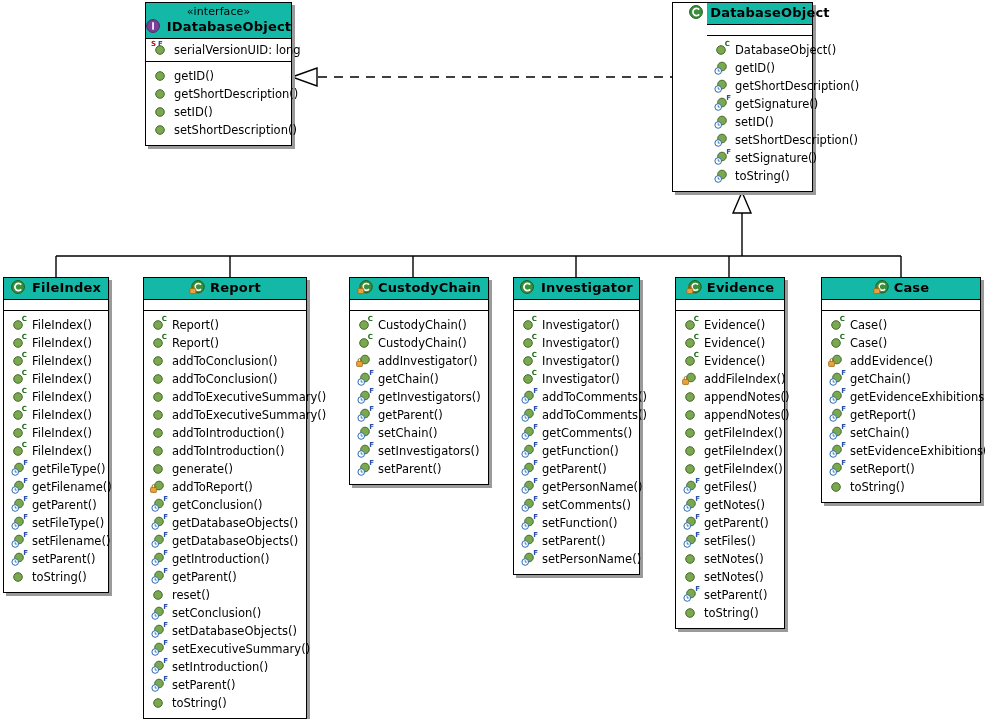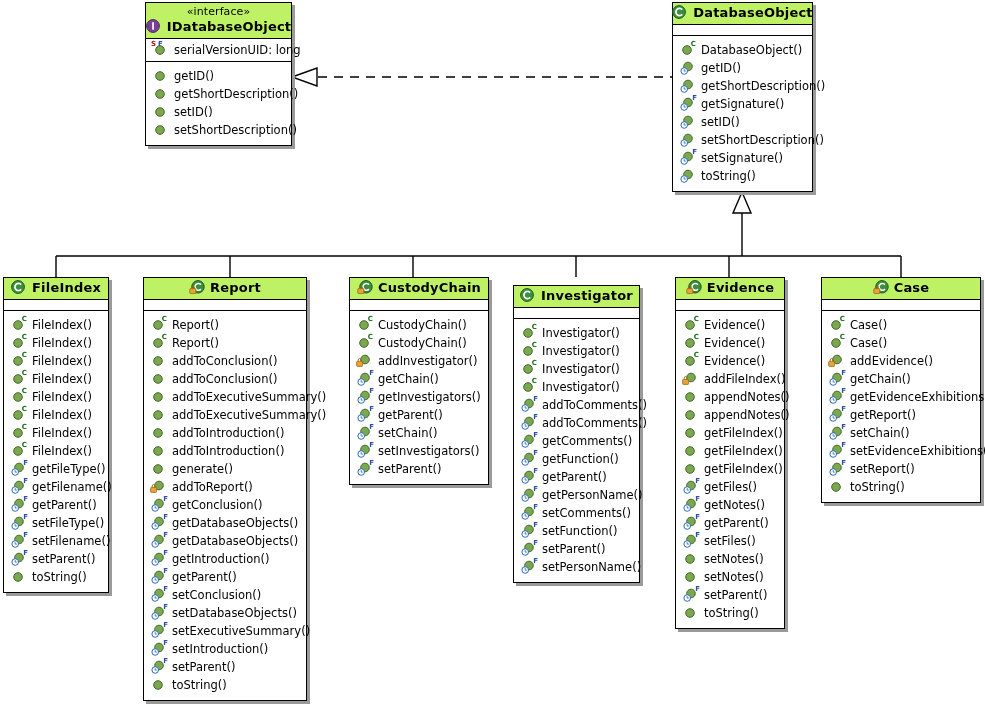--- a/index.html
+++ b/index.html
@@ -37,21 +37,21 @@
     background: #ffffff;
     border: 1px solid #000000;
     box-shadow: 3px 3px 0 0 #9a9a9a;
     box-sizing: border-box;
   }
 
   .uml-header {
     border-bottom: 1px solid #000000;
     padding: 2px 6px 3px 6px;
     text-align: center;
-    background: #bef264;
+    background: #14b8a6;
   }
 
   .stereotype {
     font-size: 11px;
     color: #000000;
     line-height: 14px;
     letter-spacing: 0.1px;
   }
 
   .uml-title-row {
@@ -199,21 +199,21 @@
           <span class="icon">
             <svg width="16" height="16" viewBox="0 0 16 16">
               <circle cx="8" cy="8" r="4.3" fill="#7aa84f" stroke="#44682a" stroke-width="1"></circle>
             </svg>
           </span>
           <span class="member-label">setShortDescription()</span>
         </div>
       </div>
   </div>
 
-  <div class="uml-box" style="left:672px; top:2px; width:141px;">
+  <div class="uml-box" style="left:672px; top:2px; width:141px;padding-left:34px;">
     <div class="uml-header">
       <div class="uml-title-row">
         <span class="icon">
           <svg width="14" height="14" viewBox="0 0 14 14">
             <circle cx="7" cy="7" r="6.4" fill="#3a8f3a" stroke="#1f5c1f" stroke-width="1"></circle>
             <path d="M10.2 4.6a3.6 3.6 0 1 0 0 4.8" fill="none" stroke="#ffffff" stroke-width="1.7"></path>
           </svg>
         </span>
         <span class="uml-title">DatabaseObject</span>
       </div>
@@ -620,20 +620,28 @@
               <circle cx="5.2" cy="11" r="3.3" fill="#ffffff" stroke="#2b6cb8" stroke-width="1"></circle>
               <path d="M5.2 9.2v1.9h1.6" fill="none" stroke="#2b6cb8" stroke-width="0.9"></path>
             </svg>
             <span class="badge badge-f-top">F</span>
           </span>
           <span class="member-label">getParent()</span>
         </div>
         <div class="member">
           <span class="icon">
             <svg width="16" height="16" viewBox="0 0 16 16">
+              <circle cx="8" cy="8" r="4.3" fill="#7aa84f" stroke="#44682a" stroke-width="1"></circle>
+            </svg>
+          </span>
+          <span class="member-label">reset()</span>
+        </div>
+        <div class="member">
+          <span class="icon">
+            <svg width="16" height="16" viewBox="0 0 16 16">
               <circle cx="9" cy="6.5" r="4.3" fill="#7aa84f" stroke="#44682a" stroke-width="1"></circle>
               <circle cx="5.2" cy="11" r="3.3" fill="#ffffff" stroke="#2b6cb8" stroke-width="1"></circle>
               <path d="M5.2 9.2v1.9h1.6" fill="none" stroke="#2b6cb8" stroke-width="0.9"></path>
             </svg>
             <span class="badge badge-f-top">F</span>
           </span>
           <span class="member-label">setConclusion()</span>
         </div>
         <div class="member">
           <span class="icon">
@@ -798,21 +806,21 @@
               <circle cx="5.2" cy="11" r="3.3" fill="#ffffff" stroke="#2b6cb8" stroke-width="1"></circle>
               <path d="M5.2 9.2v1.9h1.6" fill="none" stroke="#2b6cb8" stroke-width="0.9"></path>
             </svg>
             <span class="badge badge-f-top">F</span>
           </span>
           <span class="member-label">setParent()</span>
         </div>
       </div>
   </div>
 
-  <div class="uml-box" style="left:513px; top:277px; width:127px;margin-top:8px;">
+  <div class="uml-box" style="left:513px; top:277px; width:127px;">
     <div class="uml-header">
       <div class="uml-title-row">
         <span class="icon">
           <svg width="14" height="14" viewBox="0 0 14 14">
             <circle cx="7" cy="7" r="6.4" fill="#3a8f3a" stroke="#1f5c1f" stroke-width="1"></circle>
             <path d="M10.2 4.6a3.6 3.6 0 1 0 0 4.8" fill="none" stroke="#ffffff" stroke-width="1.7"></path>
           </svg>
         </span>
         <span class="uml-title">Investigator</span>
       </div>

